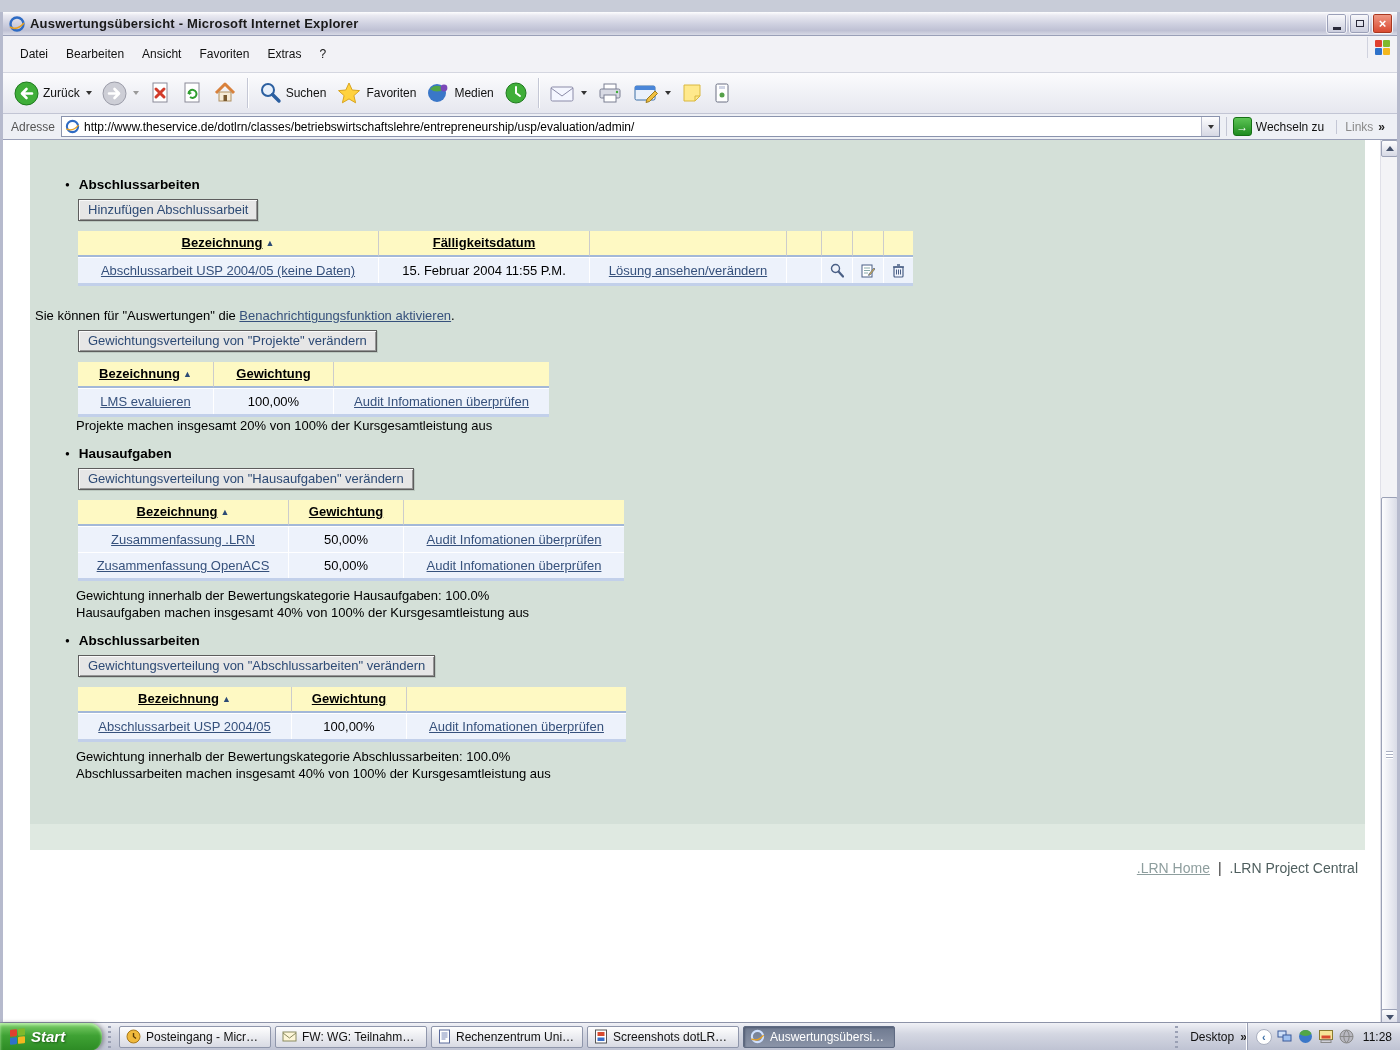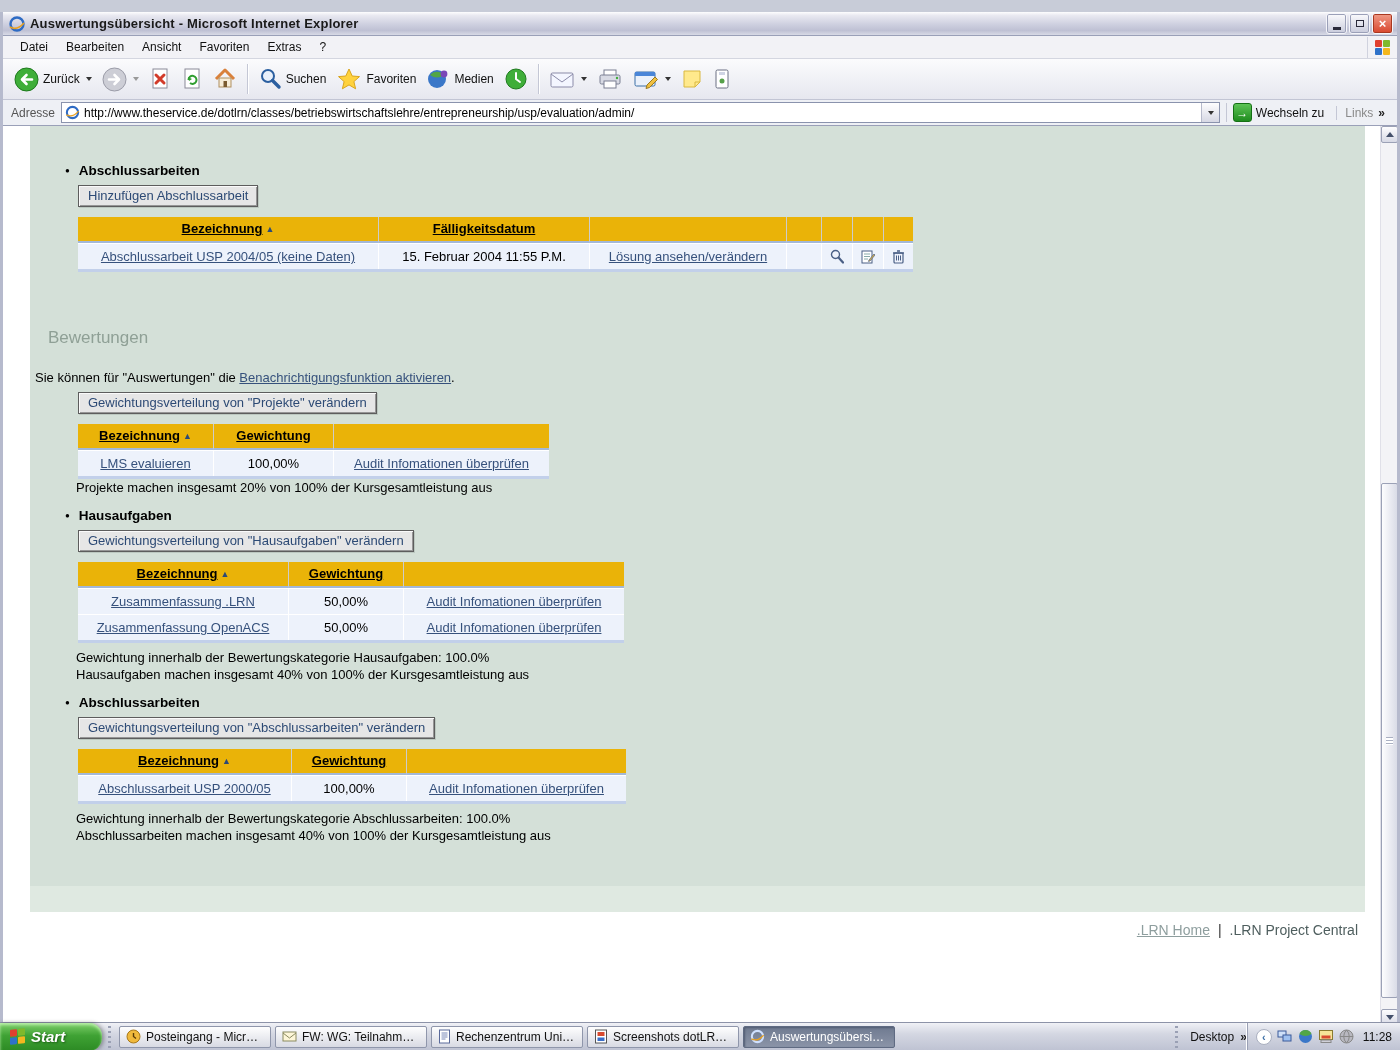--- a/index.html
+++ b/index.html
@@ -17,21 +17,21 @@
   .win-buttons { margin-left:auto; display:flex; gap:2px; }
   .winbtn { width:21px; height:21px; border-radius:3px; border:1px solid #f5f5fa;
             display:flex; align-items:center; justify-content:center; font-size:12px; font-weight:bold;
             background:linear-gradient(180deg,#fbfbfd,#c9cbdc); color:#2a2a3a;
             box-shadow:inset 0 0 0 1px #9ba0b8; cursor:default; }
   .winbtn.close { background:linear-gradient(180deg,#f09b87,#d8452c); color:#fff; box-shadow:inset 0 0 0 1px #a83820; font-size:13px; }
   .glyph-min { width:8px; height:3px; background:#2a2a3a; margin-top:9px; }
   .glyph-restore { width:8px; height:7px; border:1.5px solid #2a2a3a; position:relative; }
 
   
-  .menubar { height:23px; display:flex; align-items:center; gap:0; padding-left:8px;
+  .menubar { height:37px; display:flex; align-items:center; gap:0; padding-left:8px;
              background:#f2f2f6; border-bottom:1px solid #d4d6e0; position:relative; }
   .menu-item { font-size:12px; color:#111; padding:3px 9px; }
   .menubar-logo { position:absolute; right:6px; top:1px; width:24px; height:21px; display:flex; align-items:center; justify-content:center; border-left:1px solid #d0d2de; padding-left:6px; }
 
   
   .toolbar { height:41px; display:flex; align-items:center; padding:0 6px;
              background:linear-gradient(180deg,#fbfbfd,#e6e7ef); border-bottom:1px solid #c2c5d4; }
   .tb-item { display:flex; align-items:center; gap:4px; padding:2px 5px; font-size:12px; color:#111; }
   .tb-sep { width:1px; height:30px; background:#c4c7d5; margin:0 5px; box-shadow:1px 0 0 #fff; }
   .drop-arrow { width:0; height:0; border-left:3.5px solid transparent; border-right:3.5px solid transparent; border-top:4px solid #333; margin-left:2px; }
@@ -62,21 +62,21 @@
   .bullet-head { margin-left:35px; font-size:13.5px; font-weight:bold; color:#000; display:flex; align-items:center; }
   .bullet-head::before { content:"●"; font-size:8px; margin-right:9px; position:relative; top:0px; }
 
   .gray-btn { margin-left:48px; margin-top:7px; display:inline-block; font-size:13px; color:#2d4a75;
               background:#e6e6e6; border:1px solid #5d5d5d; padding:2px 9px 3px;
               box-shadow:inset 1px 1px 0 #fafafa, inset -1px -1px 0 #969696, 1px 1px 0 #bcc8c0;
               font-family:"Liberation Sans", sans-serif; cursor:default; }
 
   .lt { border-collapse:separate; border-spacing:0; margin-left:48px; margin-top:10px; font-size:13px;
         border-bottom:3px solid #c2d0ea; }
-  .lt thead td { background:#eab308; font-weight:bold; text-align:center; padding:4px 8px 5px;
+  .lt thead td { background:#fef9c3; font-weight:bold; text-align:center; padding:4px 8px 5px;
                  border-left:1px solid #cccccc; border-bottom:2px solid #a3b8d8; white-space:nowrap;margin-left:12px; }
   .lt thead td:first-child { border-left:none; }
   .lt thead a { color:#000; text-decoration:underline; cursor:pointer; }
   .lt tbody td { background:#edf2fb; text-align:center; padding:5px 8px 5px;
                  border-left:1px solid #ffffff; border-top:1px solid #ffffff; white-space:nowrap; }
   .lt tbody td:first-child { border-left:none; }
   .sort { font-size:9px; color:#2c4a76; text-decoration:none; display:inline-block; margin-left:3px; position:relative; top:-1px; }
   .lnk { color:#36517c; text-decoration:underline; cursor:pointer; }
   .ic { width:25px; }
   .ic svg { display:block; margin:0 auto; }
@@ -380,21 +380,20 @@
             <td class="ic"><span><svg width="13" height="15" viewBox="0 0 13 15">
                       <rect x="2" y="4" width="9" height="10" rx="1" fill="#eef2fb" stroke="#4a5f85" stroke-width="1.2"></rect>
                       <path d="M1 4 h11 M5 2 h3" stroke="#4a5f85" stroke-width="1.4"></path>
                       <path d="M4.5 6.5 v5 M6.5 6.5 v5 M8.5 6.5 v5" stroke="#4a5f85" stroke-width="1"></path>
                     </svg></span></td>
           </tr>
             </tbody>
         </table>
 
         
-        <div class="gb-head">Bewertungen</div>
         <div class="notify-line"><span>Sie können für "Auswertungen" die </span><a class="lnk">Benachrichtigungsfunktion aktivieren</a><span>.</span></div>
 
         
         <button class="gray-btn">Gewichtungsverteilung von "Projekte" verändern</button>
         <table class="lt">
           <colgroup>
               <col style="width:135px">
               <col style="width:120px">
               <col style="width:216px">
             </colgroup>
@@ -458,21 +457,21 @@
             </colgroup>
           <thead>
               <tr>
             <td><a><span>Bezeichnung</span><span class="sort">▲</span></a></td>
             <td><a>Gewichtung</a></td>
             <td></td>
           </tr>
             </thead>
           <tbody>
             <tr>
-              <td><a class="lnk">Abschlussarbeit USP 2000/05</a></td>
+              <td><a class="lnk">Abschlussarbeit USP 2004/05</a></td>
               <td>100,00%</td>
               <td><a class="lnk">Audit Infomationen überprüfen</a></td>
             </tr>
           </tbody>
         </table>
         <div class="section-note note-block">Gewichtung innerhalb der Bewertungskategorie Abschlussarbeiten: 100.0%</div>
         <div class="section-note">Abschlussarbeiten machen insgesamt 40% von 100% der Kursgesamtleistung aus</div>
 
       </div>
 

